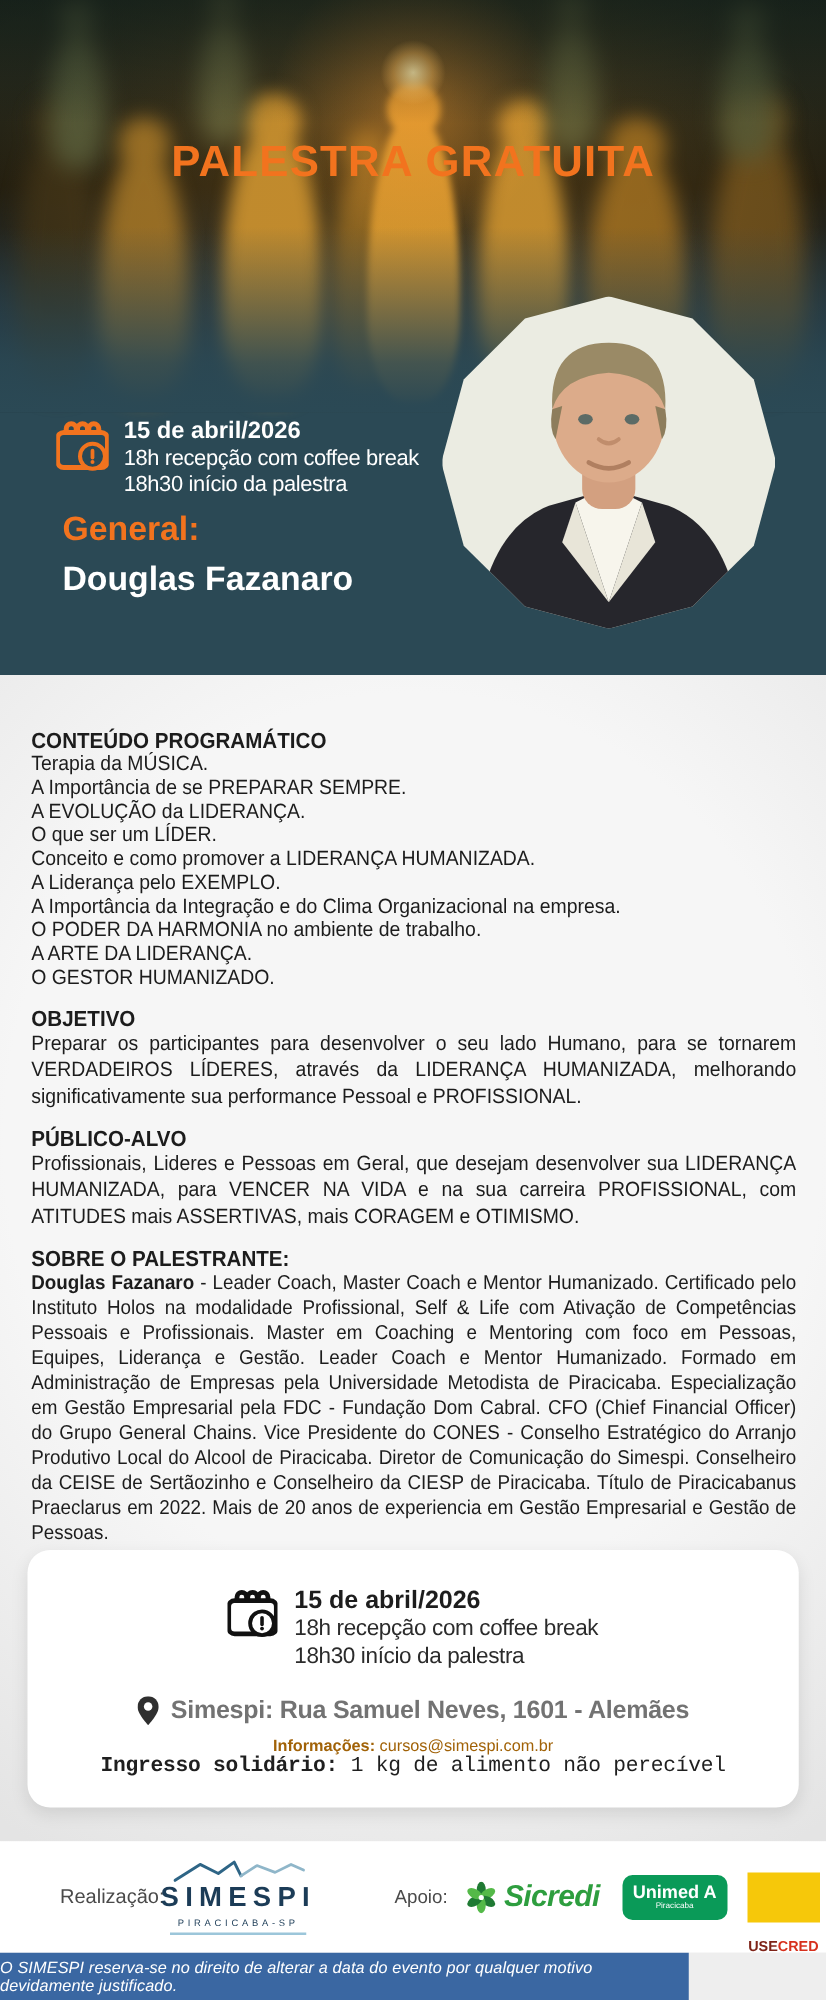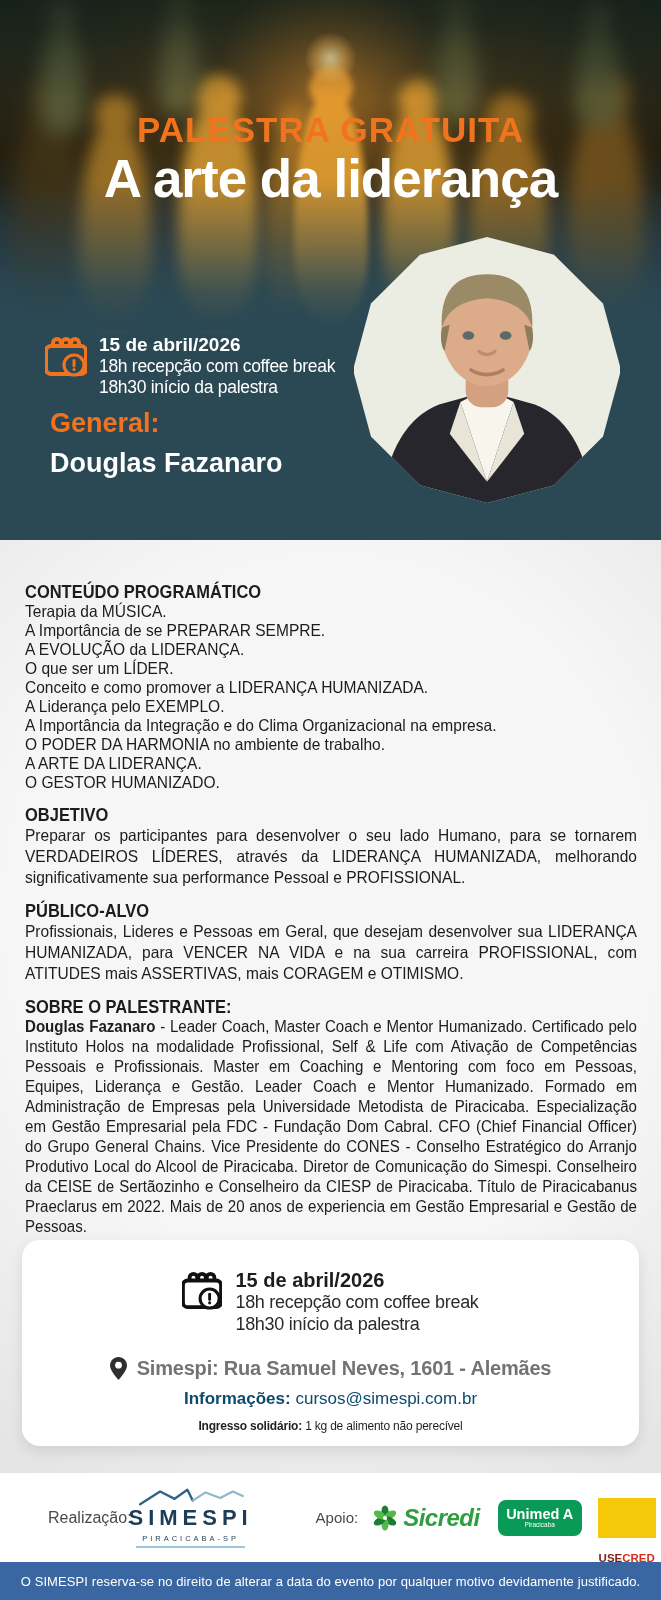--- a/index.html
+++ b/index.html
@@ -50,22 +50,22 @@
   
   .info-card{position:absolute;left:22px;top:700px;width:617px;height:206px;background:#fff;
     border-radius:18px;box-shadow:0 5px 14px rgba(0,0,0,.10);display:flex;flex-direction:column;align-items:center;}
   .card-when{display:flex;gap:13px;margin-top:29px;color:#1d1d1d;}
   .card-when .cal-icon{color:#111;--icon-bg:#ffffff;width:40px;height:42px;}
   .card-date{font-size:20px;font-weight:bold;line-height:23px;}
   .card-line{font-size:18px;line-height:21.5px;color:#2b2b2b;letter-spacing:-0.3px;}
   .card-loc{display:flex;align-items:center;gap:10px;margin-top:22px;color:#737373;
     font-size:20px;font-weight:bold;letter-spacing:-0.2px;}
   .pin-icon{width:17px;height:23px;}
-  .card-info{margin-top:9px;font-size:17px;color:#0c4a6e;text-align:center;}
-  .card-ticket{margin-top:10px;font-size:12px;color:#1f1f1f;letter-spacing:-0.2px;}
+  .card-info{margin-top:9px;font-size:13px;color:#a16207;text-align:center;}
+  .card-ticket{font-size:17px;color:#1f1f1f;letter-spacing:-0.2px;font-family:Liberation Mono, monospace;}
 
   
   .footer{position:relative;width:661px;height:89px;background:#fff;display:flex;align-items:center;}
   .realizacao-label{margin-left:48px;font-size:16px;color:#4a4a4a;}
   .simespi-logo{display:flex;flex-direction:column;align-items:center;width:118px;}
   .simespi-wave{width:110px;height:20px;}
   .simespi-name{font-size:22px;font-weight:bold;color:#1c3c57;letter-spacing:5px;margin-top:-2px;}
   .simespi-sub{font-size:7.5px;color:#1c3c57;letter-spacing:3px;border-bottom:2px solid #9cc6da;
     padding:2px 6px 3px 6px;margin-top:1px;}
   .apoio-label{margin-left:66px;font-size:15px;color:#4a4a4a;}
@@ -77,21 +77,21 @@
   .unimed-name{font-size:14.5px;font-weight:bold;line-height:14px;}
   .unimed-sub{font-size:6.5px;line-height:8px;}
   .usecred{margin-left:16px;width:58px;height:40px;background:#f6c80a;display:flex;flex-direction:column;gap:27px;}
   .uc-band{height:5px;background:#262347;}
   .uc-line{height:2px;background:#e2621b;}
   .uc-mid{flex:1;display:flex;align-items:center;justify-content:center;
     font-size:11.5px;font-weight:bold;letter-spacing:0;}
   .uc-use{color:#7e2318;}
   .uc-cred{color:#d6301d;}
 
-  .bottom-bar{width:661px;height:38px;background:#3a67a2;display:flex;align-items:center;justify-content:center;}
+  .bottom-bar{width:551px;height:38px;background:#3a67a2;display:flex;align-items:center;justify-content:center;font-style:italic;}
   .bottom-bar span{color:#fff;font-size:13px;letter-spacing:.1px;}
 </style>
 </head>
 <body>
 
 <svg width="0" height="0" style="position:absolute">
   <defs>
     <g id="calendar-clock">
       <path d="M6 12 h30 a5 5 0 0 1 5 5 v18 a5 5 0 0 1 -5 5 h-30 a5 5 0 0 1 -5 -5 v-18 a5 5 0 0 1 5 -5 z" fill="none" stroke="currentColor" stroke-width="4"></path>
       <path d="M8 12 v-3 a4 4 0 0 1 8 0 v3" fill="none" stroke="currentColor" stroke-width="4"></path>
@@ -118,21 +118,20 @@
       <div class="peg" style="left:86%;top:100px;width:76px;height:215px;background:#6d4f1c;filter:blur(9px);opacity:.9"></div>
       <div class="peg" style="left:6%;top:25px;width:44px;height:110px;background:#56603f;filter:blur(10px);opacity:.8"></div>
       <div class="peg" style="left:24%;top:15px;width:40px;height:100px;background:#5c6542;filter:blur(10px);opacity:.8"></div>
       <div class="peg" style="left:66%;top:18px;width:42px;height:105px;background:#57613f;filter:blur(10px);opacity:.8"></div>
       <div class="peg" style="left:87%;top:28px;width:46px;height:100px;background:#4e5839;filter:blur(10px);opacity:.8"></div>
       <div class="glow"></div>
       <div class="hero-shade"></div>
     </div>
 
     <div class="hero-kicker">PALESTRA GRATUITA</div>
-    <h1 class="hero-title">A arte da liderança</h1>
 
     <div class="hero-when">
       <svg class="cal-icon" viewBox="0 0 42 44">
           <use href="#calendar-clock"></use>
         </svg>
       <div>
         <div class="when-date">15 de abril/2026</div>
         <div class="when-line">18h recepção com coffee break</div>
         <div class="when-line">18h30 início da palestra</div>
       </div>

